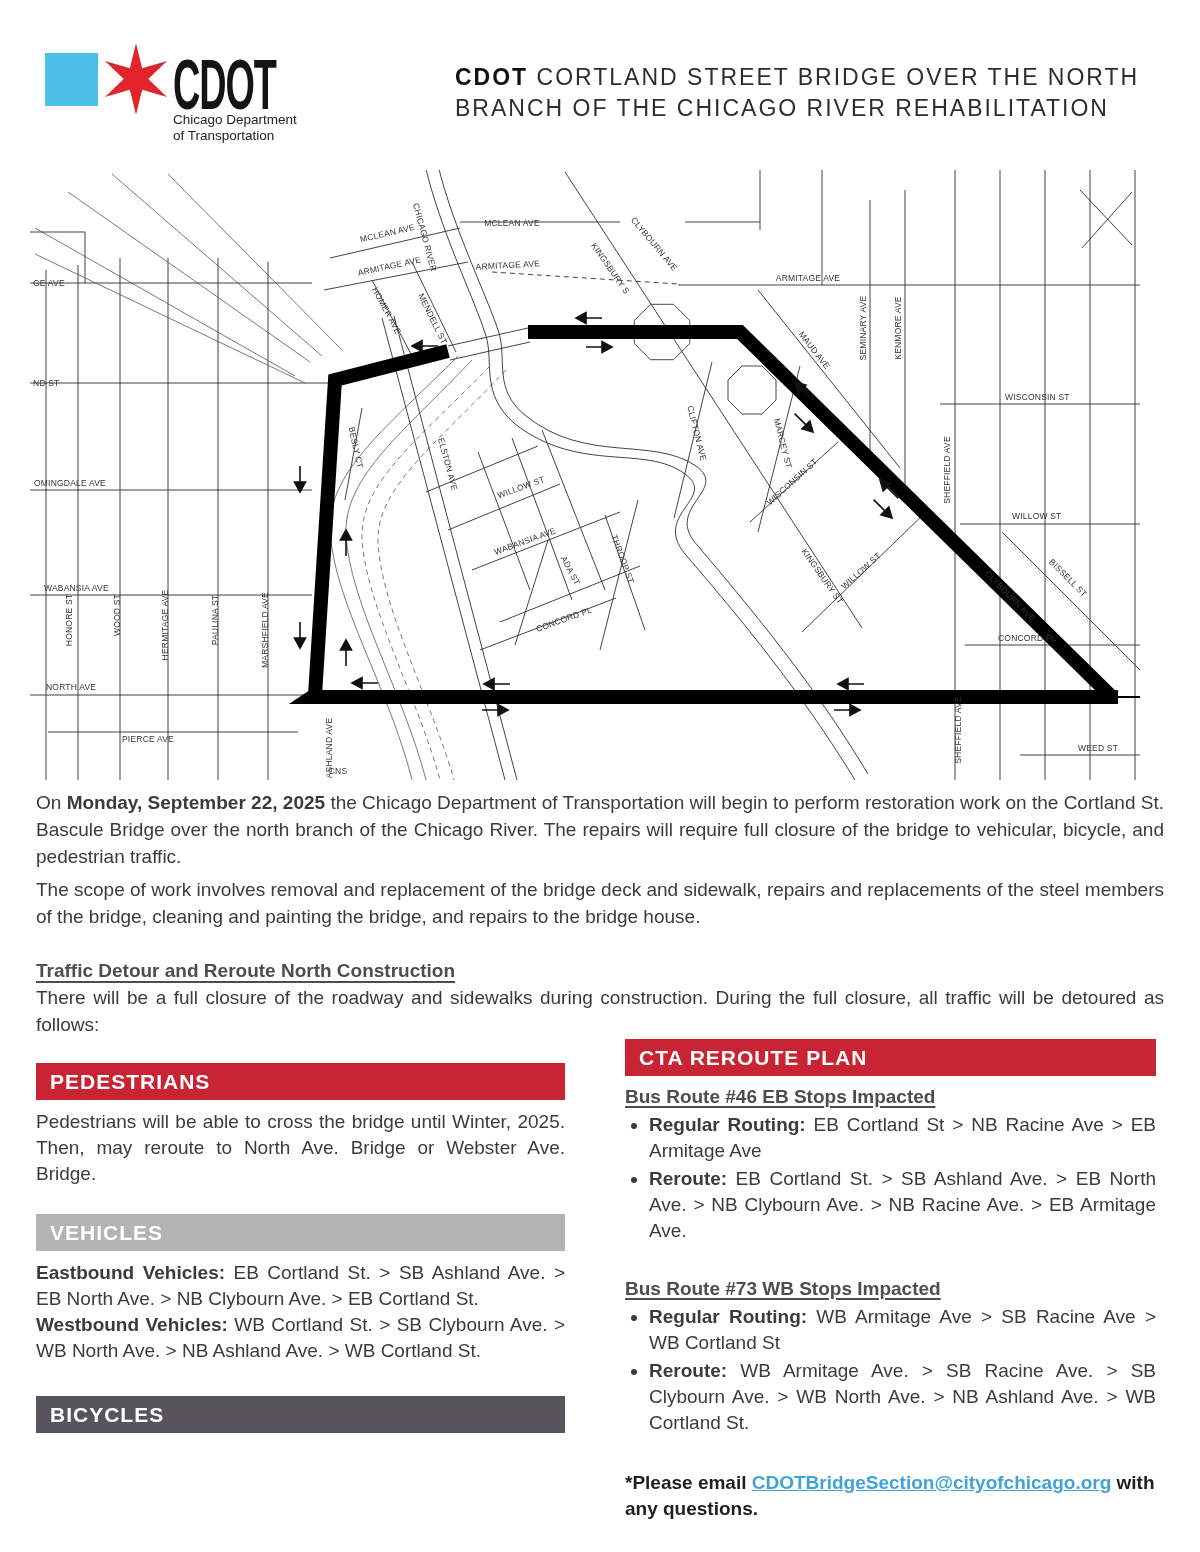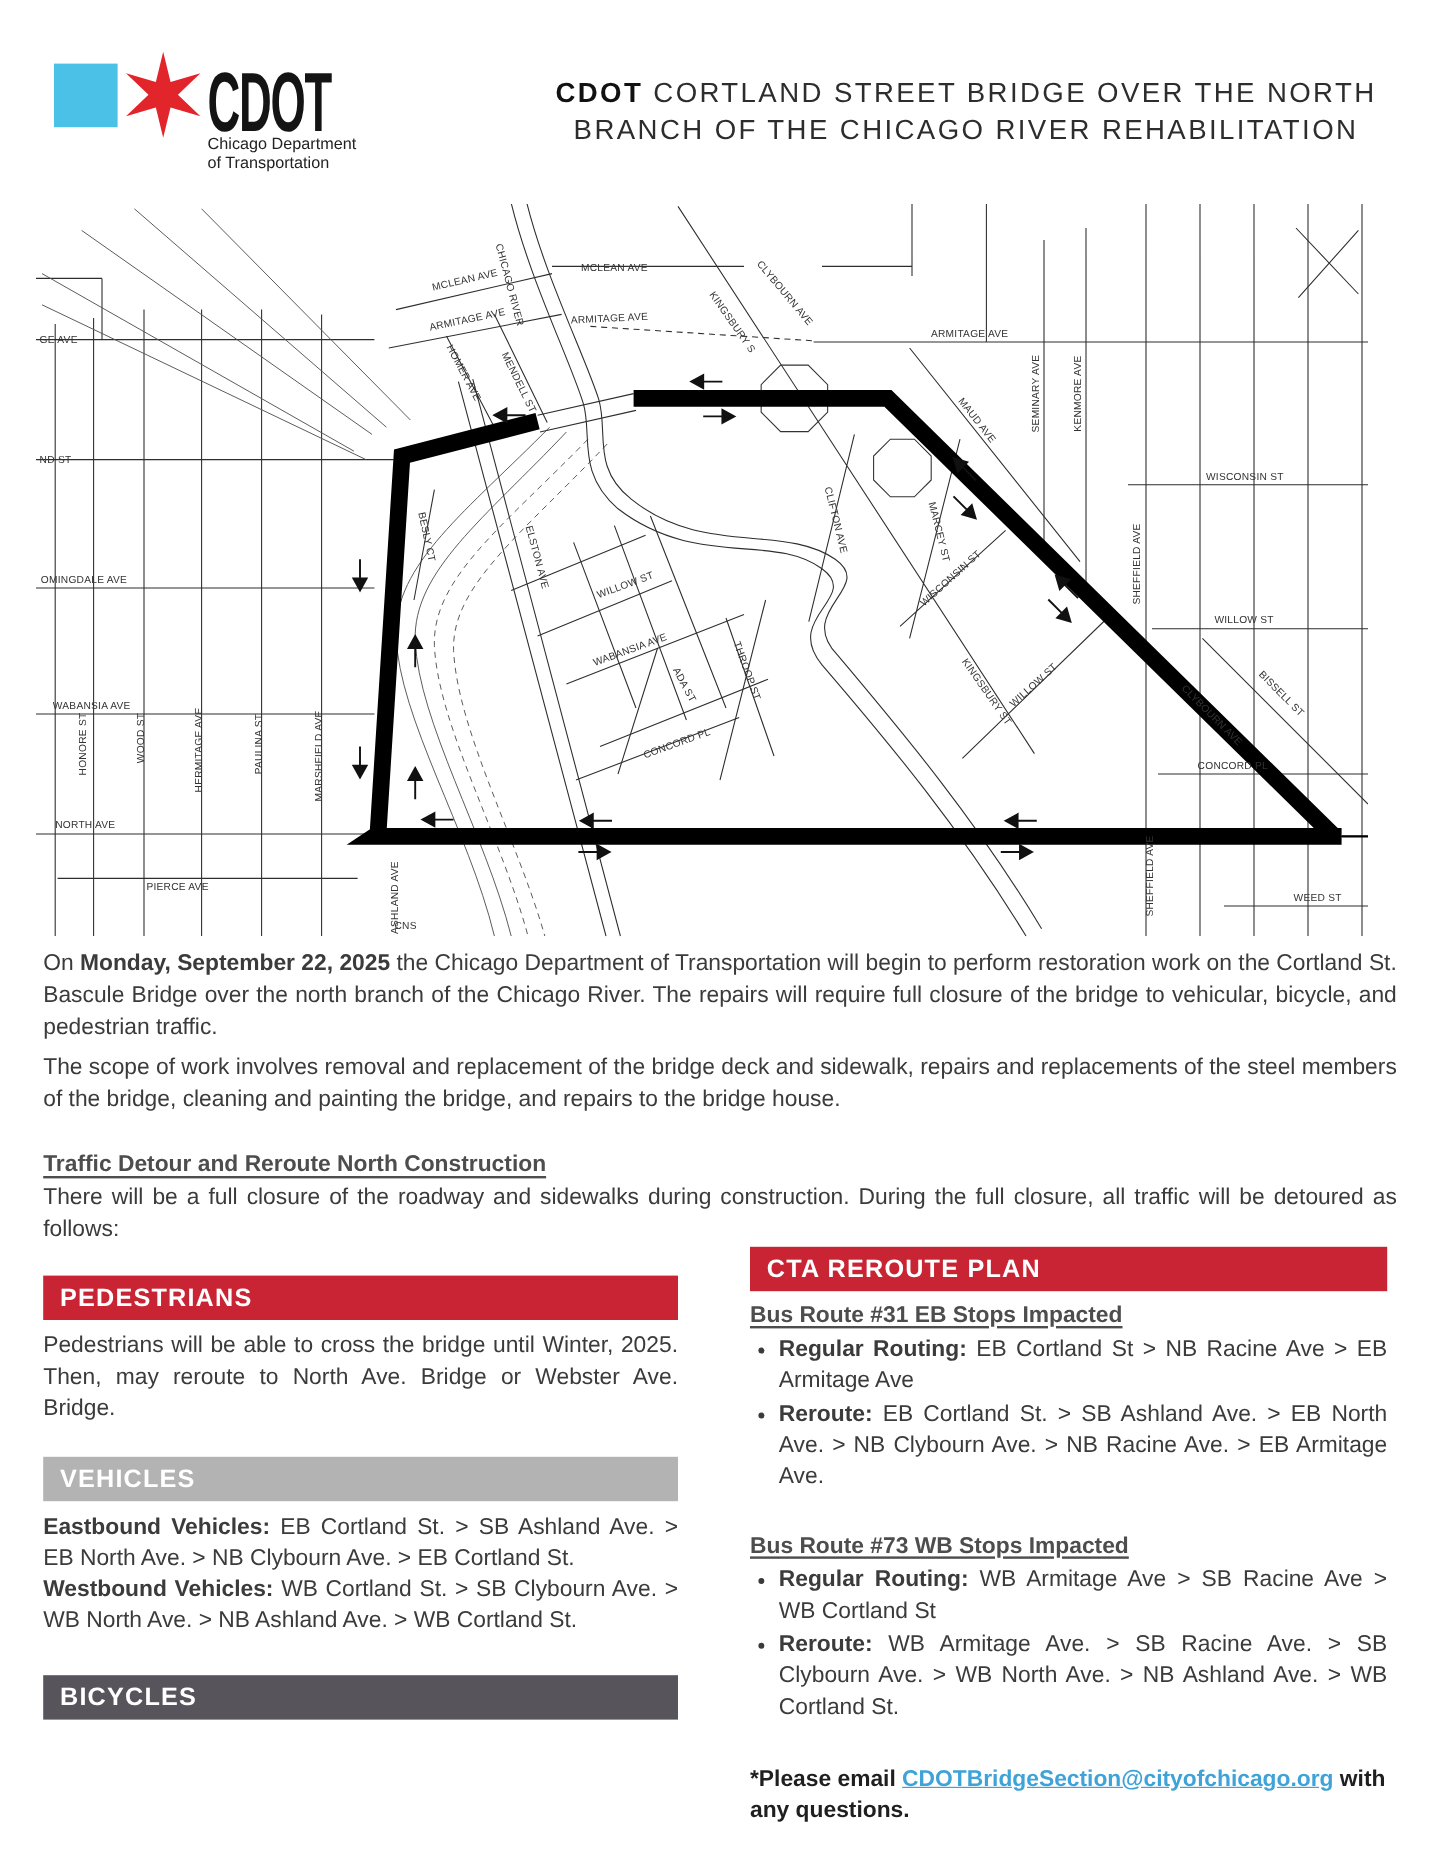--- a/index.html
+++ b/index.html
@@ -3,21 +3,21 @@
 <meta charset="utf-8">
 <style>
   html,body{margin:0;padding:0;background:#ffffff;}
   body{width:1200px;height:1552px;position:relative;font-family:"Liberation Sans",sans-serif;color:#3b3b3b;}
   .abs{position:absolute;}
   
   .logo-square{width:53px;height:53px;}
   .logo-star{width:66px;height:78px;}
   .cdot-word{font-size:70px;font-weight:bold;color:#141414;transform:scaleX(.54);transform-origin:left top;letter-spacing:-2px;line-height:1;white-space:nowrap;}
   .dept{font-size:13.5px;color:#222;line-height:16px;}
-  .doc-title{width:700px;text-align:center;font-size:23px;letter-spacing:2px;line-height:31px;color:#2d2d2d;}
+  .doc-title{width:700px;text-align:left;font-size:23px;letter-spacing:2px;line-height:31px;color:#2d2d2d;}
   .doc-title b{color:#111;}
   
   .street{stroke:#2e2e2e;stroke-width:.9;fill:none;}
   .street-lt{stroke:#555;stroke-width:.8;fill:none;}
   .dashed{stroke-dasharray:5 4;}
   .route{stroke:#000;stroke-width:14;fill:none;}
   .thin-route{stroke:#000;stroke-width:2;fill:none;}
   #map-labels text{font-family:"Liberation Sans",sans-serif;font-size:8.5px;fill:#333;letter-spacing:.2px;}
   #map-arrows path{stroke:#111;stroke-width:1.6;fill:#111;}
   .octa{stroke:#333;stroke-width:.9;fill:none;}
@@ -171,21 +171,21 @@
   <div class="bar" style="margin-top: 27px; background: rgb(179, 179, 179);"><span>VEHICLES</span></div>
   <div class="colpara"><b>Eastbound Vehicles:</b><span> EB Cortland St. &gt; SB Ashland Ave. &gt; EB North Ave. &gt; NB Clybourn Ave. &gt; EB Cortland St.</span></div>
   <div class="colpara" style="margin-top:0;"><b>Westbound Vehicles:</b><span> WB Cortland St. &gt; SB Clybourn Ave. &gt; WB North Ave. &gt; NB Ashland Ave. &gt; WB Cortland St.</span></div>
 
   <div class="bar" style="margin-top: 32px; background: rgb(87, 84, 91);"><span>BICYCLES</span></div>
 </div>
 
 <div class="abs" style="left:625px;top:1039px;width:531px;">
   <div class="bar" style="background: rgb(201, 36, 51);"><span>CTA REROUTE PLAN</span></div>
 
-  <div class="sub-head">Bus Route #31 EB Stops Impacted</div>
+  <div class="sub-head">Bus Route #46 EB Stops Impacted</div>
   <ul class="bullets">
     <li><b>Regular Routing:</b><span> EB Cortland St &gt; NB Racine Ave &gt; EB Armitage Ave</span></li>
     <li><b>Reroute:</b><span> EB Cortland St. &gt; SB Ashland Ave. &gt; EB North Ave. &gt; NB Clybourn Ave. &gt; NB Racine Ave. &gt; EB Armitage Ave.</span></li>
   </ul>
 
   <div class="sub-head" style="margin-top:34px;">Bus Route #73 WB Stops Impacted</div>
   <ul class="bullets">
     <li><b>Regular Routing:</b><span> WB Armitage Ave &gt; SB Racine Ave &gt; WB Cortland St</span></li>
     <li><b>Reroute:</b><span> WB Armitage Ave. &gt; SB Racine Ave. &gt; SB Clybourn Ave. &gt; WB North Ave. &gt; NB Ashland Ave. &gt; WB Cortland St.</span></li>
   </ul>

